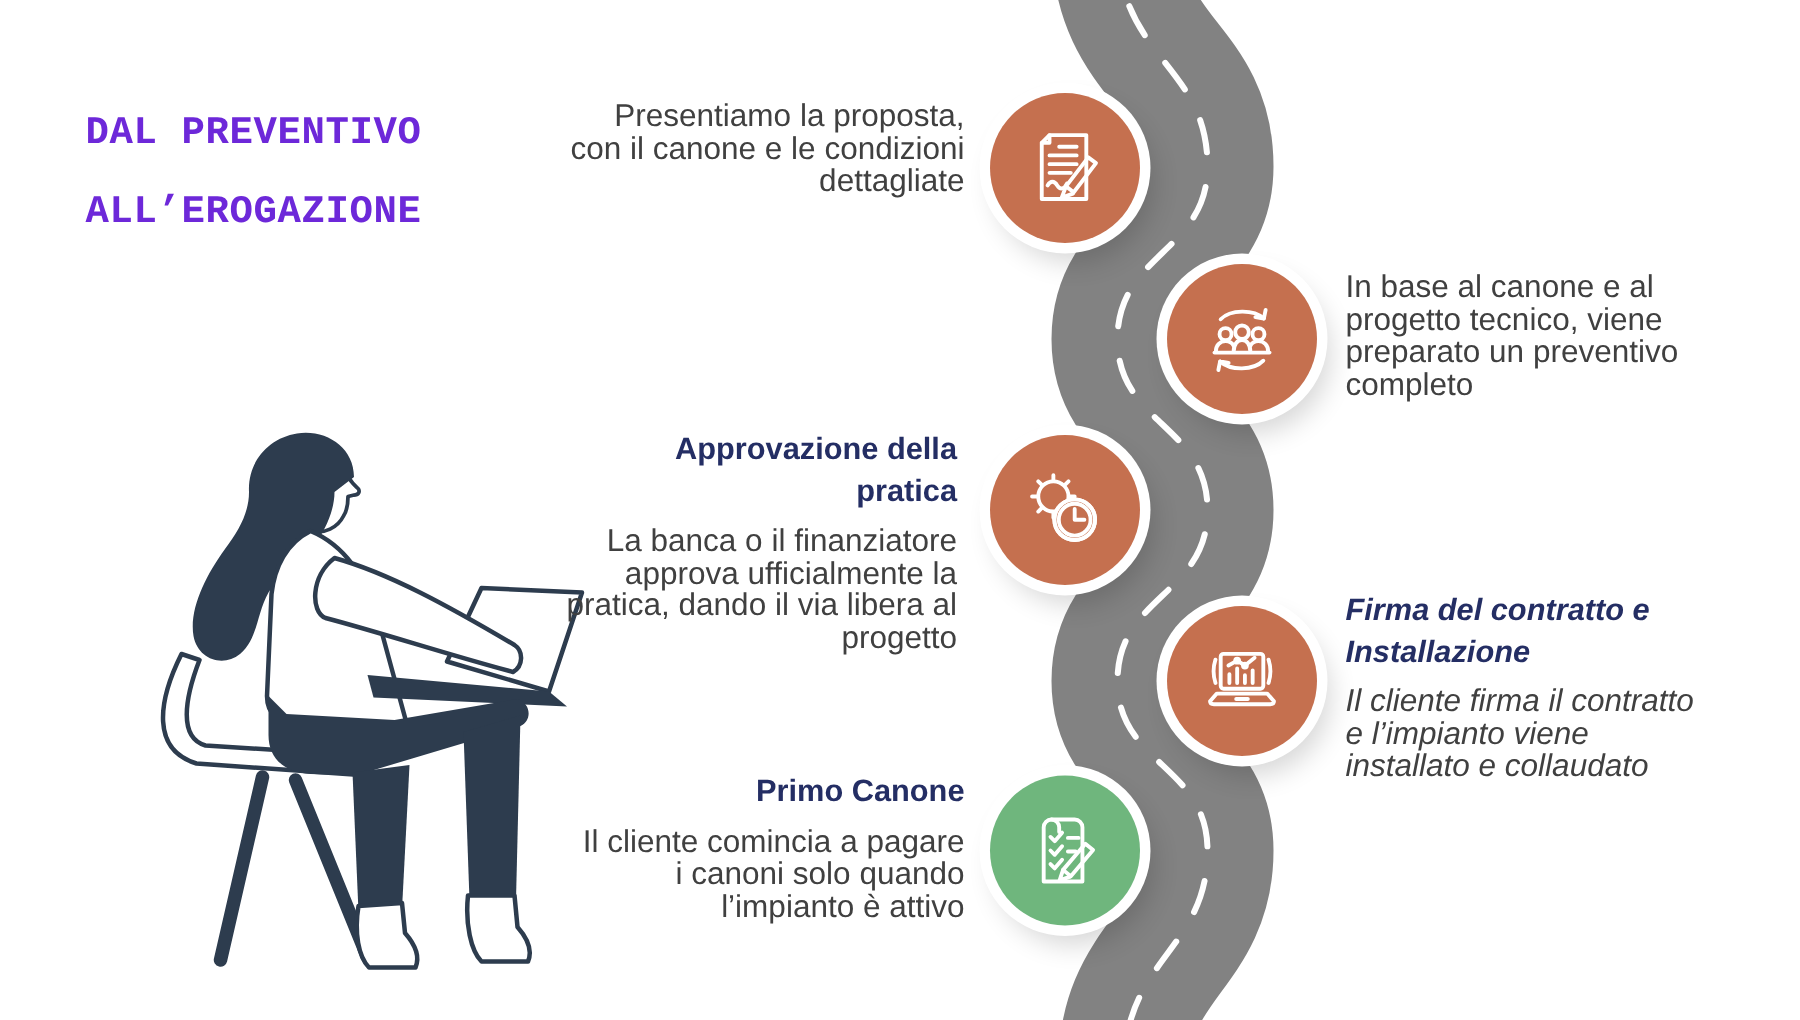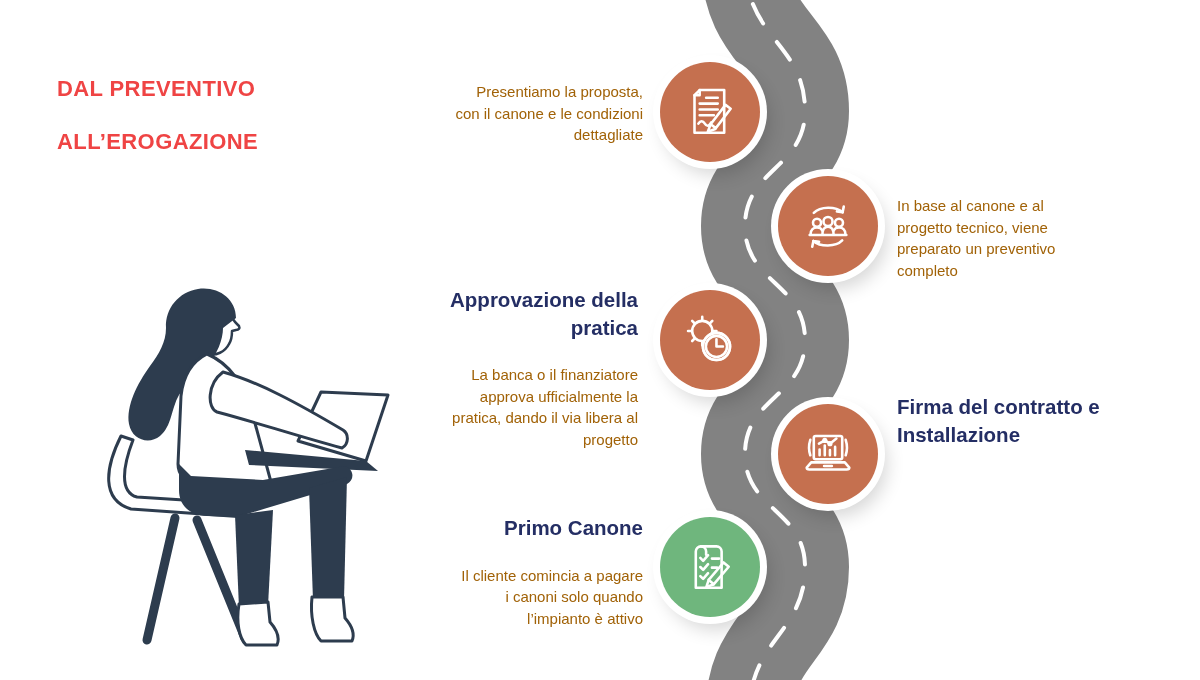--- a/index.html
+++ b/index.html
@@ -3,40 +3,40 @@
 <meta charset="utf-8">
 <style>
   html, body { margin:0; padding:0; }
   body {
     width:1200px; height:680px; position:relative; overflow:hidden;
     background:#ffffff;
     font-family:"Liberation Sans", sans-serif;
   }
   .main-title {
     position:absolute; left:57px; top:62px; z-index:3;
-    font-size:22px; font-weight:bold; color:#ef4444;
-    line-height:53px; letter-spacing:0.4px; white-space:pre-line;
+    font-size:26px; font-weight:bold; color:#6d28d9;
+    line-height:53px; letter-spacing:0.4px; white-space:pre-line;font-family:Liberation Mono, monospace;
   }
   .road-svg { position:absolute; left:0; top:0; z-index:1; }
   .figure-svg { position:absolute; left:95px; top:268px; z-index:2; }
 
   .step { position:absolute; z-index:3; }
   .step-title {
     font-size:20.5px; font-weight:bold; color:#242e64;
     line-height:27.5px; white-space:pre-line;
   }
   .step-desc {
-    margin-top:23px; font-size:15px; color:#a16207;
+    margin-top:9px; font-size:21px; color:#404040;
     line-height:21.5px; white-space:pre-line;
   }
   .align-right { text-align:right; }
   #step-1 { left:343px; top:58px;  width:300px; }
   #step-2 { left:897px; top:172px; width:270px; }
   #step-3 { left:338px; top:286px; width:300px; }
-  #step-4 { left:897px; top:393px; width:280px; }
+  #step-4 { left:897px; top:393px; width:280px;font-style:italic; }
   #step-5 { left:343px; top:514px; width:300px; }
 
   .milestone {
     position:absolute; width:100px; height:100px; border-radius:50%;
     z-index:2; display:flex; align-items:center; justify-content:center;
     box-shadow: 0 0 0 7px #ffffff, 6px 10px 18px 3px rgba(0,0,0,0.16);
   }
   #circle-1 { left:660px; top:62px;  }
   #circle-2 { left:778px; top:176px; }
   #circle-3 { left:660px; top:290px; }
@@ -89,20 +89,23 @@
   <div class="step-title">Approvazione della
 pratica</div>
   <div class="step-desc">La banca o il finanziatore
 approva ufficialmente la
 pratica, dando il via libera al
 progetto</div>
 </div>
 <div class="step" id="step-4">
   <div class="step-title">Firma del contratto e
 Installazione</div>
+  <div class="step-desc">Il cliente firma il contratto
+e l’impianto viene
+installato e collaudato</div>
 </div>
 <div class="step align-right" id="step-5">
   <div class="step-title">Primo Canone</div>
   <div class="step-desc">Il cliente comincia a pagare
 i canoni solo quando
 l’impianto è attivo</div>
 </div>
 
 <div class="milestone" id="circle-1" style="background: rgb(197, 112, 79); color: rgb(197, 112, 79);">
   <svg width="62" height="62" viewBox="0 0 48 48">

